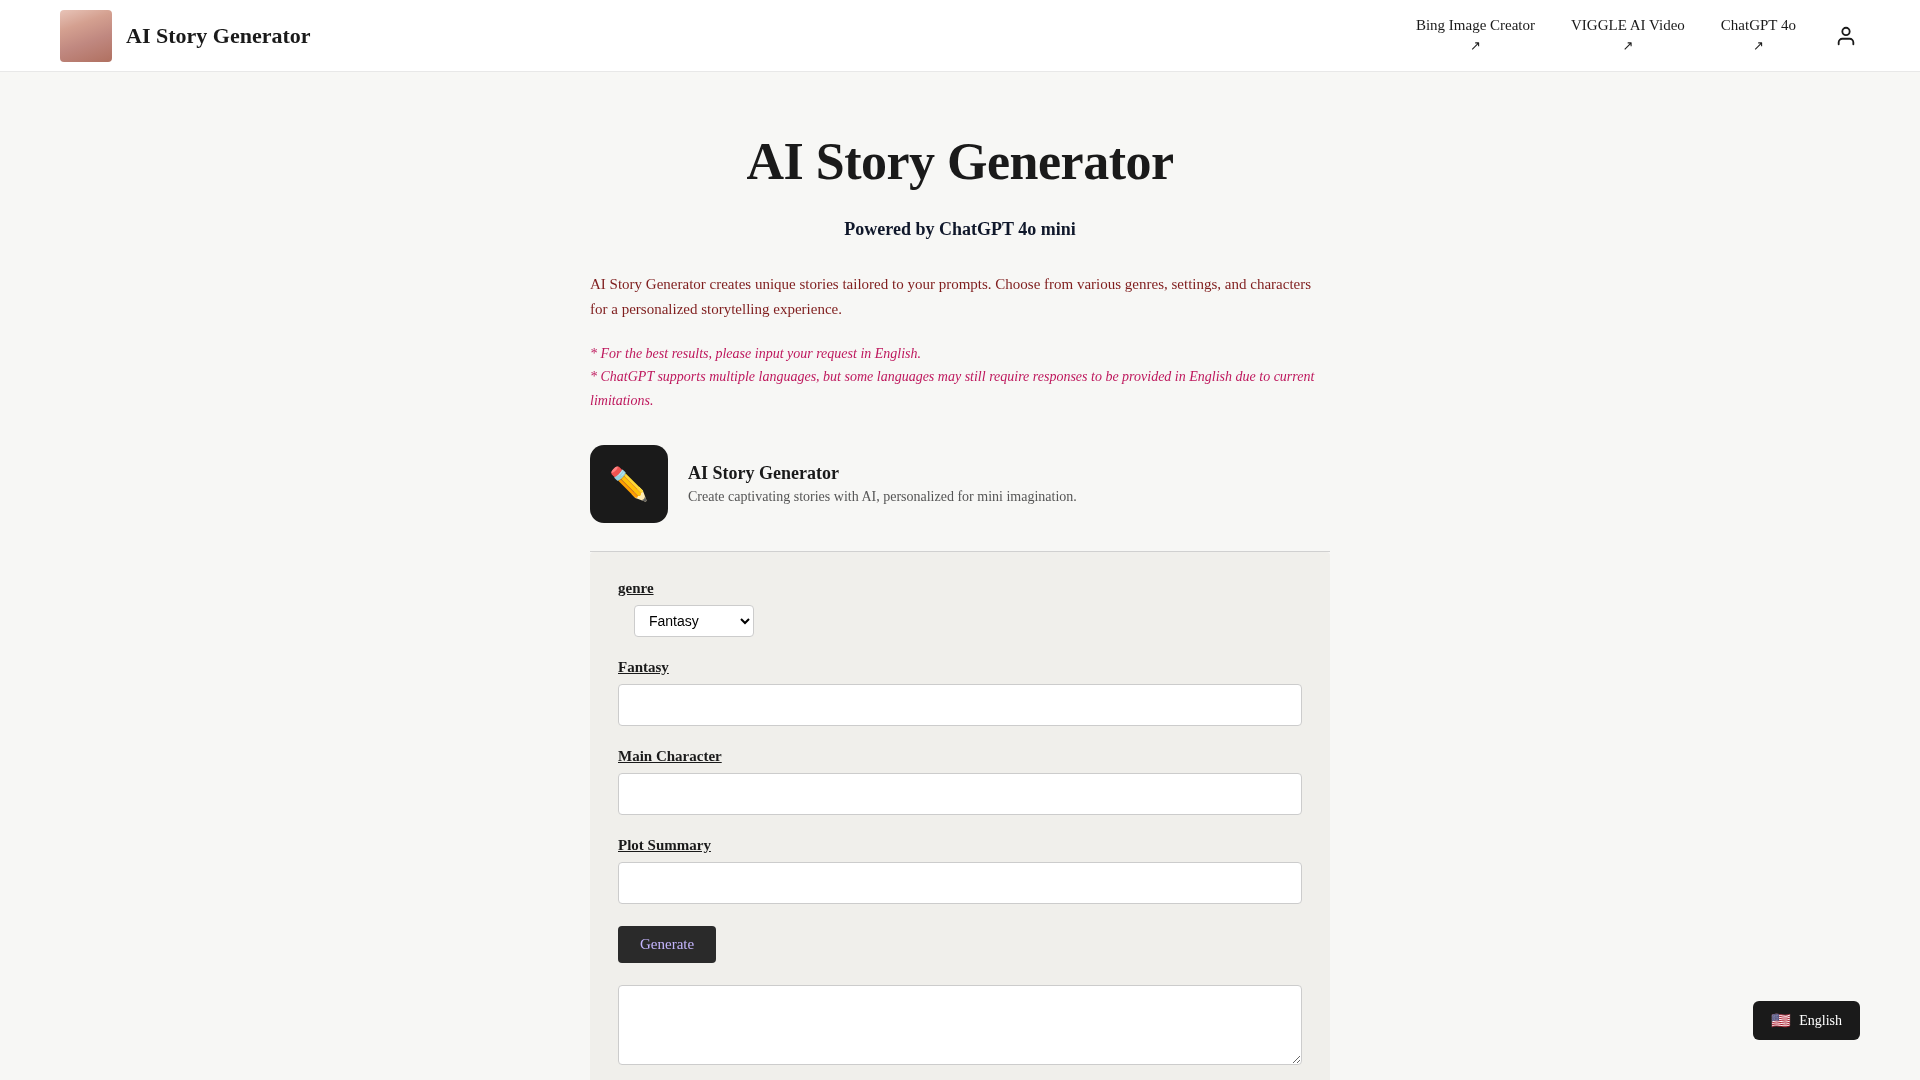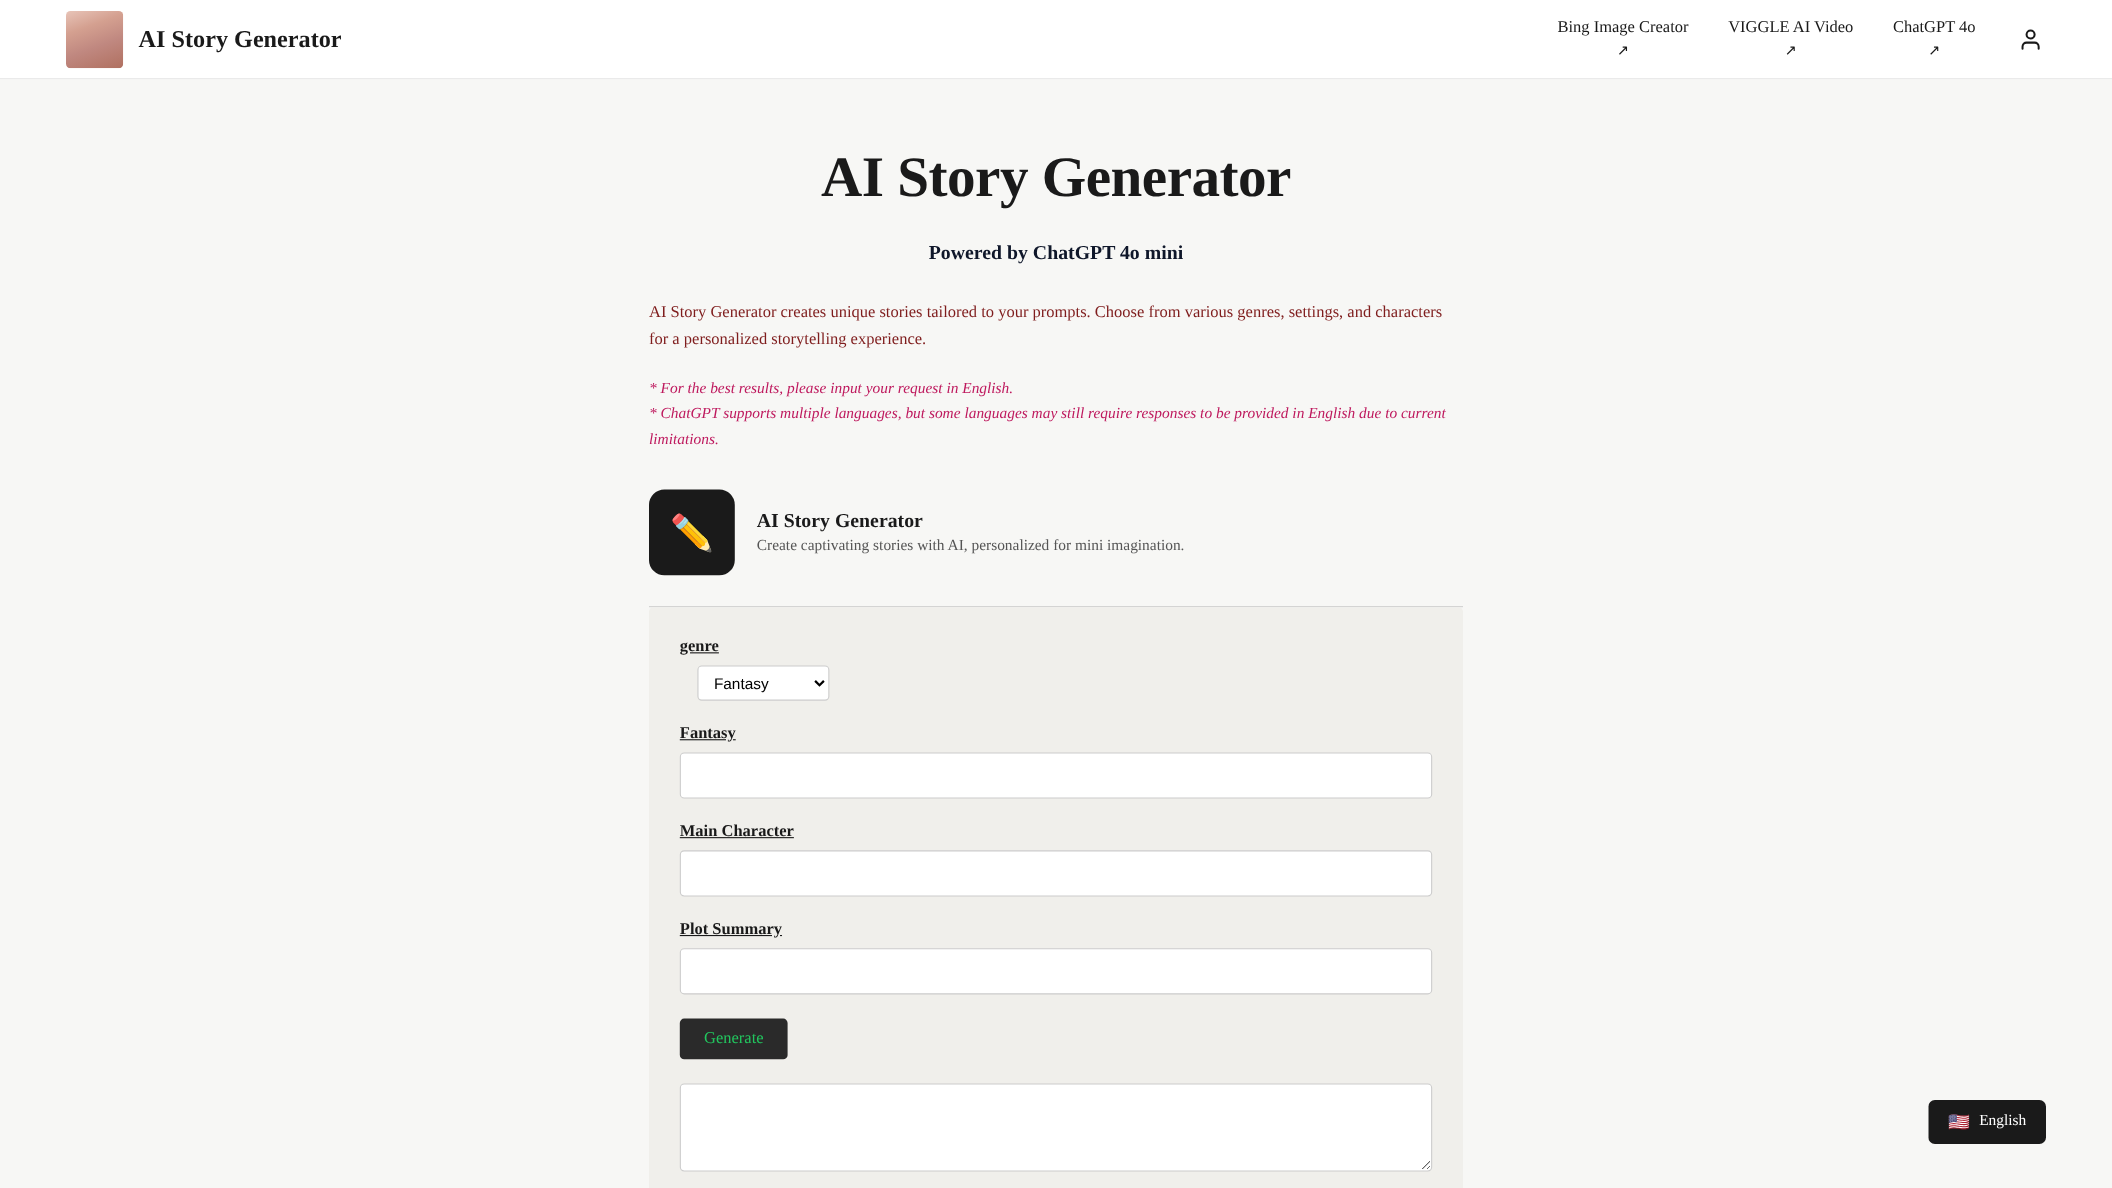--- a/index.html
+++ b/index.html
@@ -205,21 +205,21 @@
       padding: 8px 12px;
       font-size: 14px;
       border: 1px solid #ccc;
       border-radius: 4px;
       background-color: #ffffff;
       outline: none;
     }
 
     .generate-btn {
       background-color: #2a2a2a;
-      color: #22c55e;
+      color: #c4b5fd;
       border: none;
       padding: 10px 22px;
       font-size: 15px;
       border-radius: 4px;
       cursor: pointer;
       font-family: Georgia, serif;
       margin-bottom: 22px;
     }
 
     .output-area {

